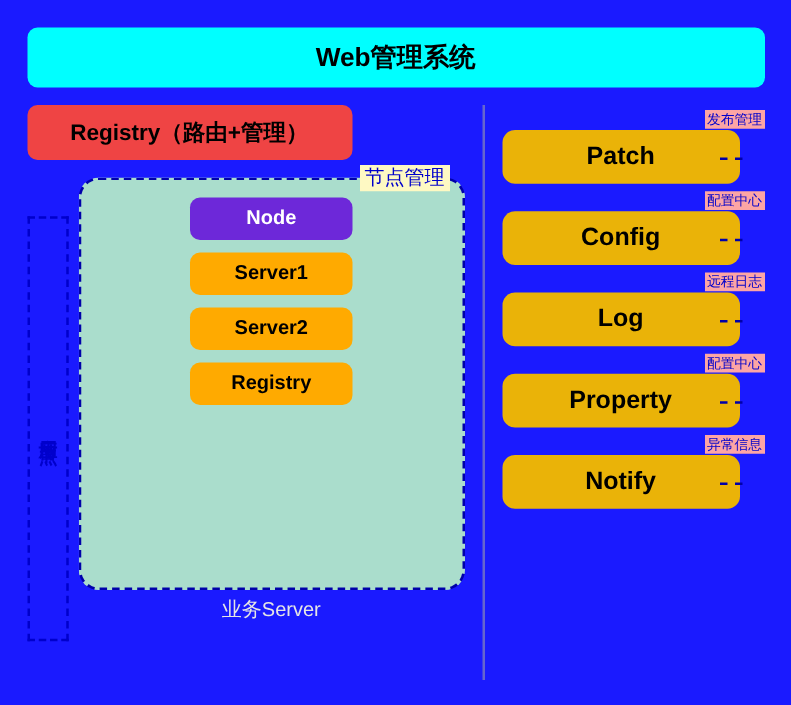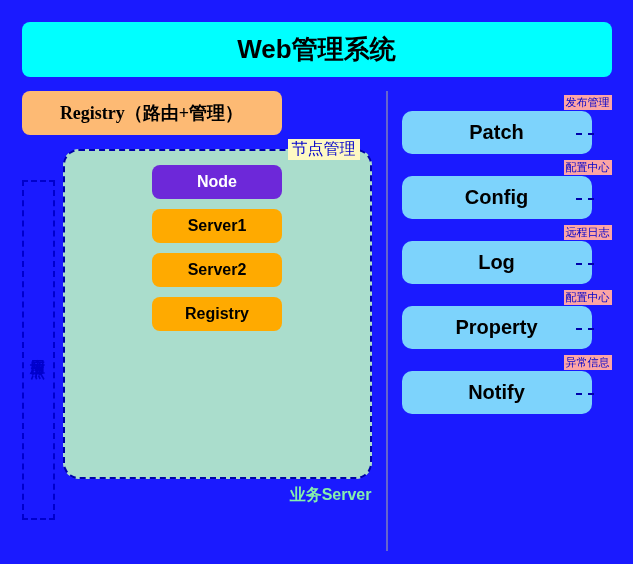--- a/index.html
+++ b/index.html
@@ -19,50 +19,49 @@
       background: #1a1aff;
       position: relative;
       padding: 10px;
     }
     
     .title-bar {
       background: #00ffff;
       border-radius: 8px;
       text-align: center;
       padding: 10px 20px;
-      font-size: 26px;
+      font-size: 21px;
       font-weight: bold;
       color: #000;
       margin-bottom: 14px;
       width: 100%;
     }
     
     .content-area {
       display: flex;
       gap: 10px;
       height: 460px;
     }
     
     .left-panel {
       flex: 1;
       display: flex;
       flex-direction: column;
       position: relative;
     }
     .registry-box {
-      background: #fdba74;
+      background: #ef4444;
       border-radius: 8px;
       text-align: center;
       padding: 10px 16px;
       font-size: 18px;
       font-weight: bold;
       color: #000;
       margin-bottom: 14px;
       width: 260px;
-      font-family: Liberation Serif, serif;
     }
     
     .app-node-wrapper {
       position: relative;
       flex: 1;
       display: flex;
     }
     .app-node-label {
       writing-mode: vertical-rl;
       text-orientation: mixed;
@@ -122,24 +121,24 @@
       background: #ffaa00;
       border-radius: 8px;
       text-align: center;
       padding: 8px 4px;
       font-size: 16px;
       font-weight: bold;
       color: #000;
       width: 130px;
     }
     .biz-server-label {
-      color: #86efac;
-      font-size: 16px;
-      font-weight: bold;
-      text-align: right;
+      color: #e5e5e5;
+      font-size: 16px;
+      font-weight: normal;
+      text-align: center;
       margin-top: 6px;
     }
     
     .vertical-divider {
       width: 2px;
       background: #6666cc;
       margin: 0 4px;
       align-self: stretch;
     }
     
@@ -158,21 +157,21 @@
     }
     .right-label-tag {
       font-size: 11px;
       color: #0000cc;
       background: #fca5a5;
       align-self: flex-end;
       margin-bottom: 1px;
       padding: 0 2px;
     }
     .right-btn {
-      background: #7dd3fc;
+      background: #eab308;
       border-radius: 10px;
       text-align: center;
       padding: 10px 0;
       font-size: 20px;
       font-weight: bold;
       color: #000;
       width: 190px;
       position: relative;
     }
     

